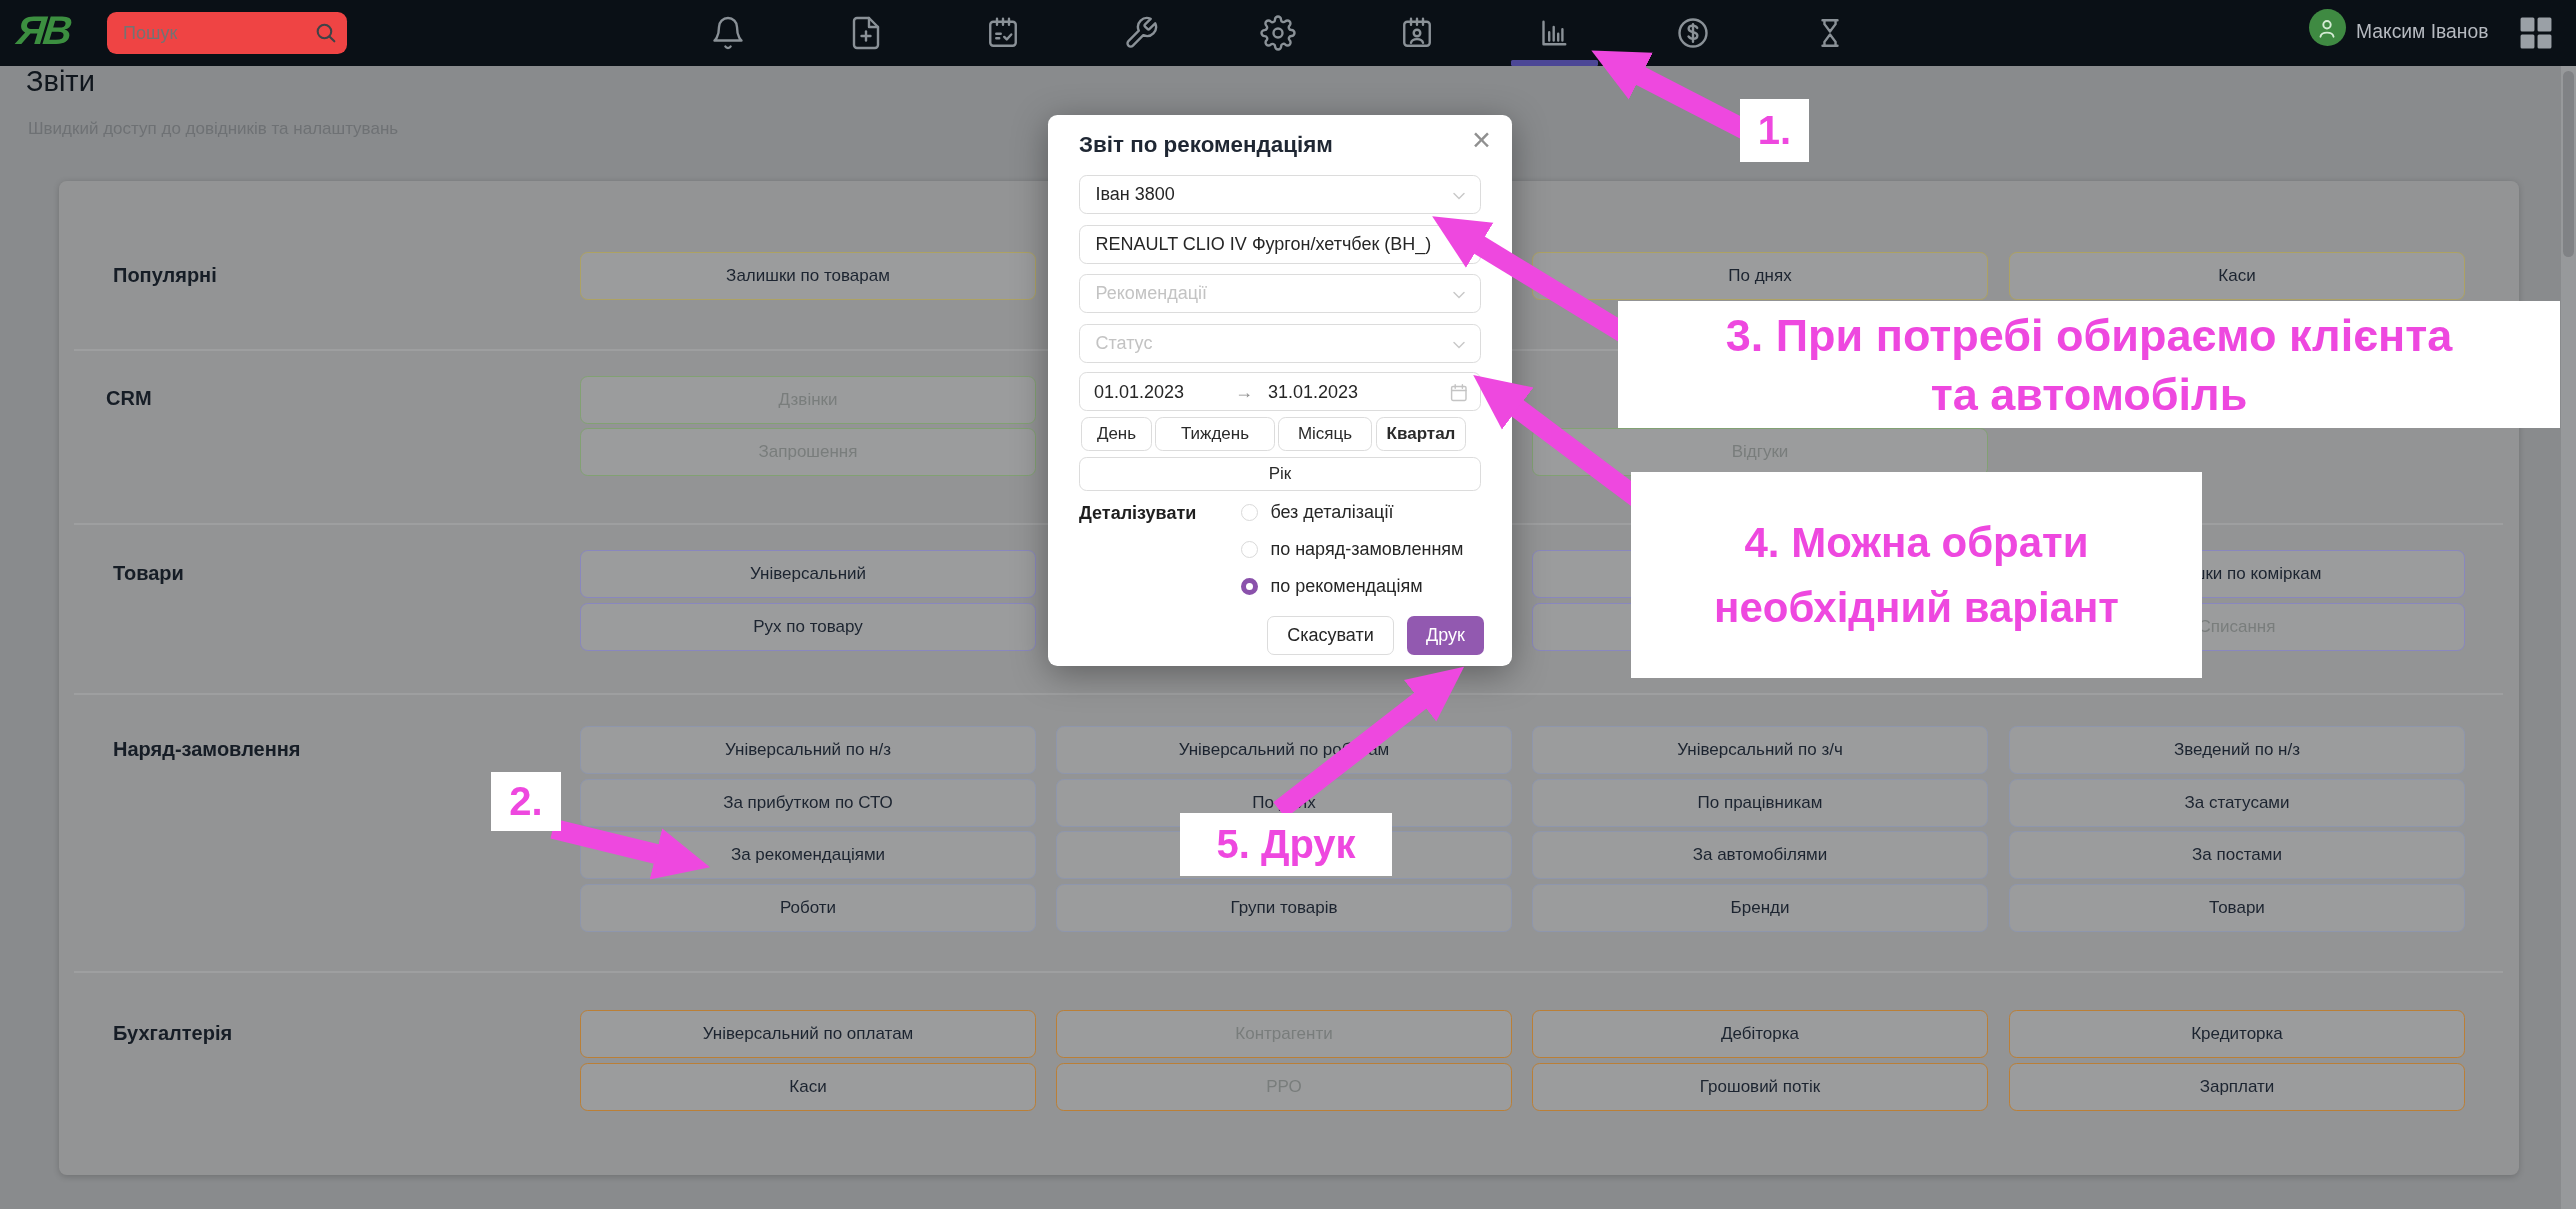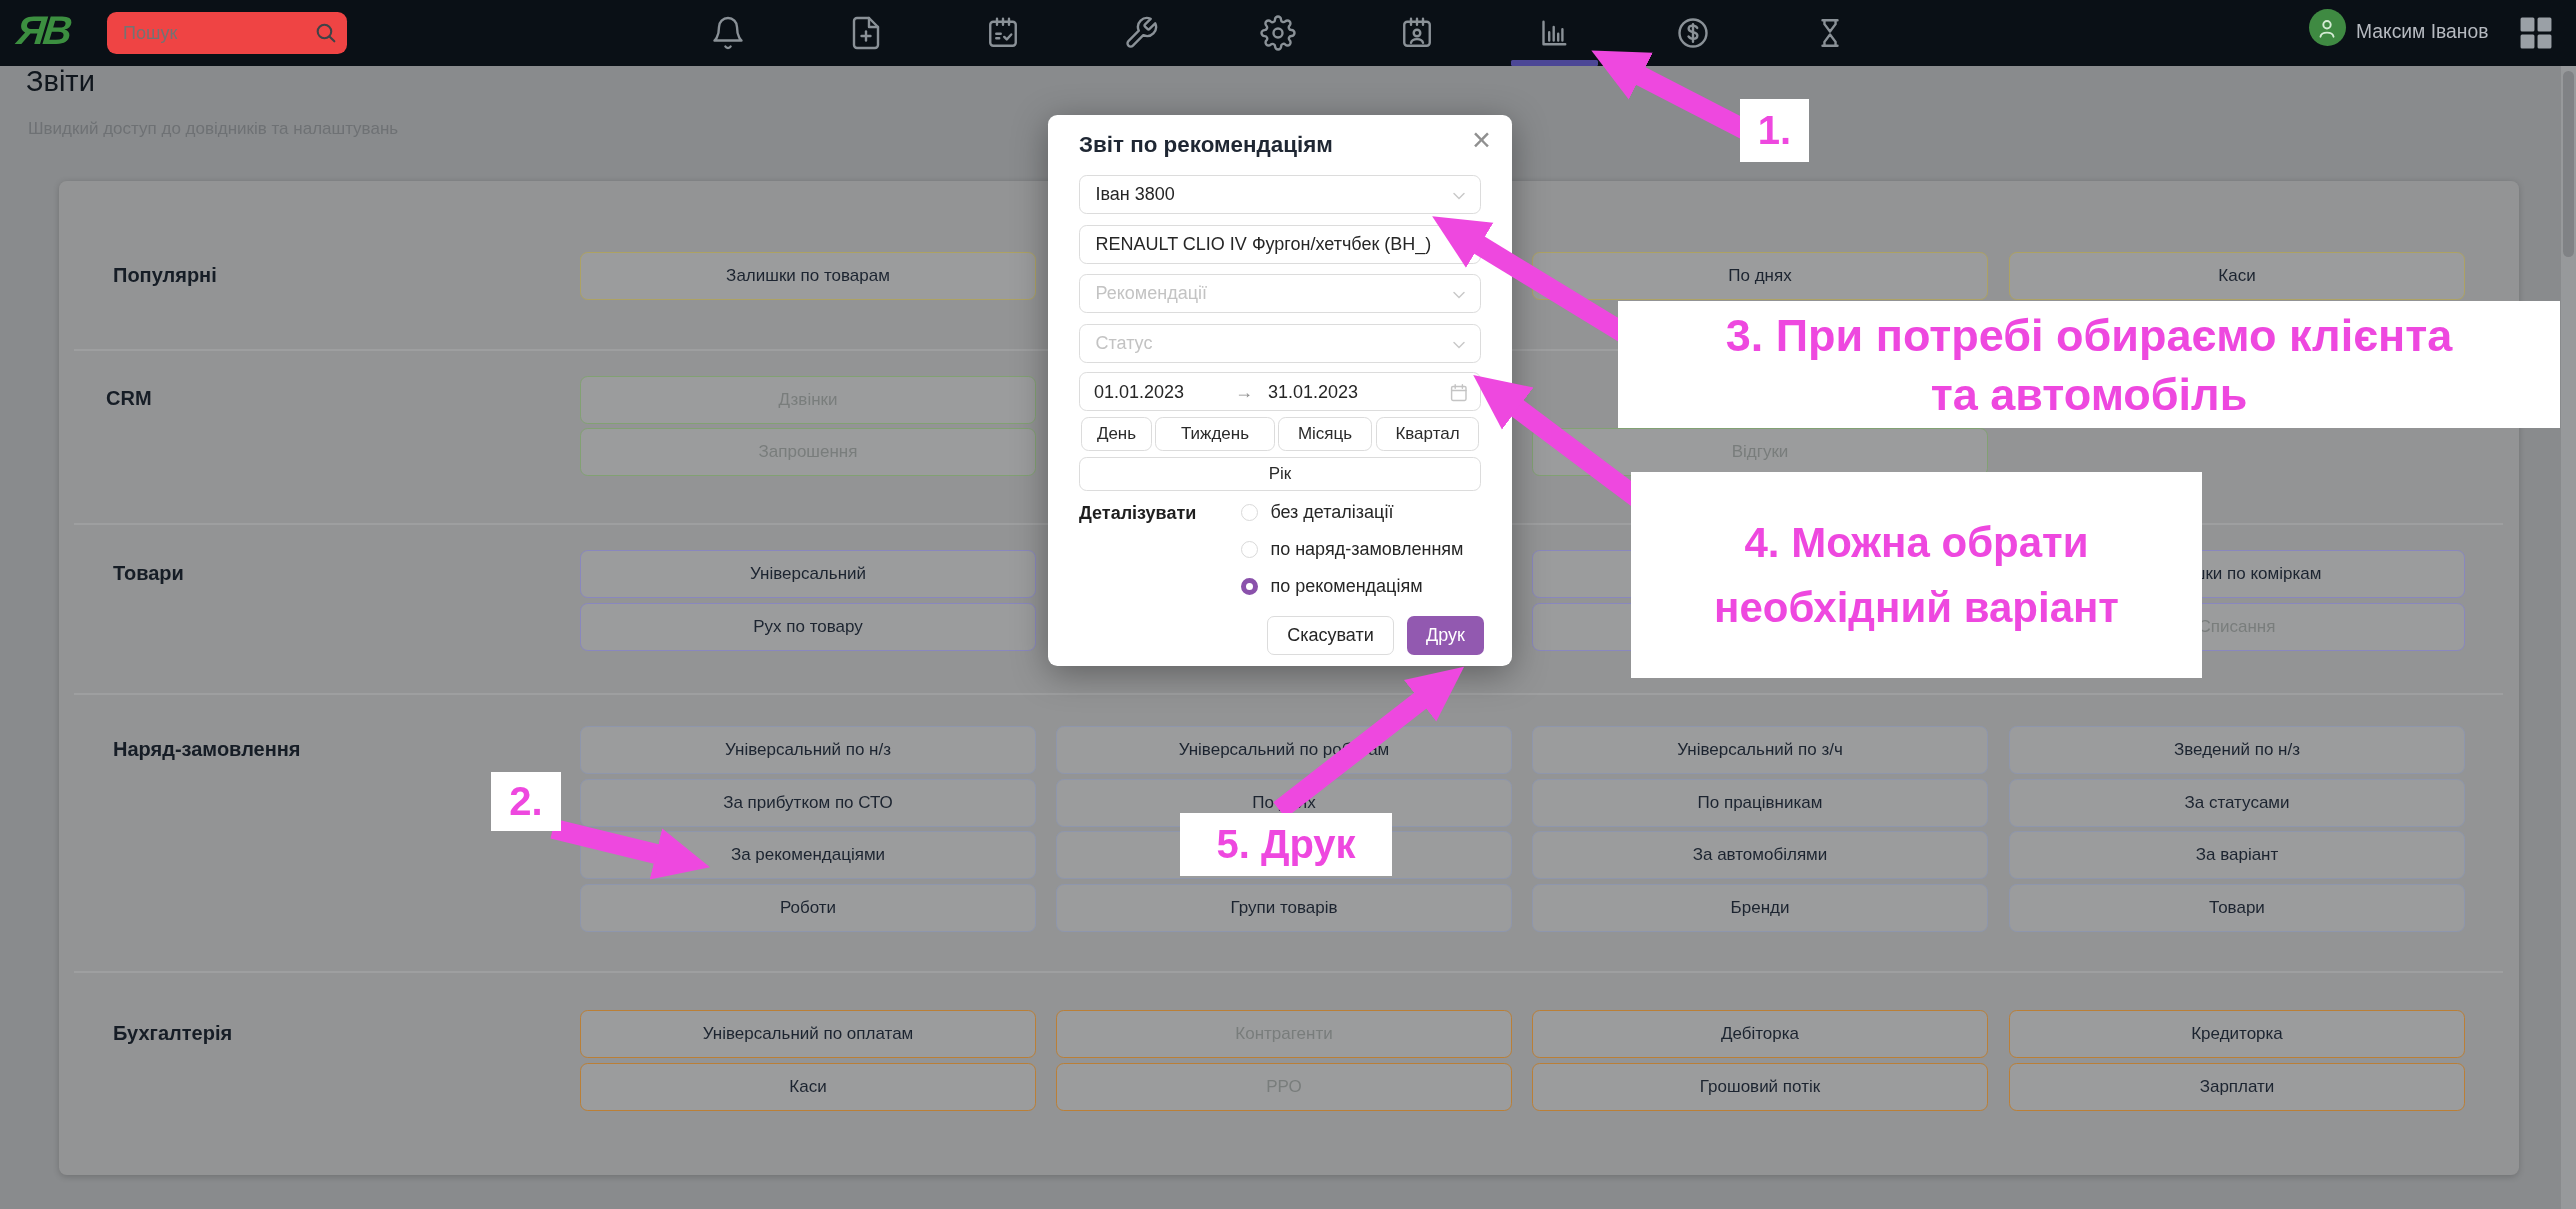--- a/index.html
+++ b/index.html
@@ -174,21 +174,21 @@
       <div class="btn" style="left: 1056px; top: 726px; width: 456px; border-color: rgb(142, 150, 172);">Універсальний по роботам</div>
       <div class="btn" style="left: 1532px; top: 726px; width: 456px; border-color: rgb(142, 150, 172);">Універсальний по з/ч</div>
       <div class="btn" style="left: 2009px; top: 726px; width: 456px; border-color: rgb(142, 150, 172);">Зведений по н/з</div>
       <div class="btn" style="left: 580px; top: 779px; width: 456px; border-color: rgb(142, 150, 172);">За прибутком по СТО</div>
       <div class="btn" style="left: 1056px; top: 779px; width: 456px; border-color: rgb(142, 150, 172);">По днях</div>
       <div class="btn" style="left: 1532px; top: 779px; width: 456px; border-color: rgb(142, 150, 172);">По працівникам</div>
       <div class="btn" style="left: 2009px; top: 779px; width: 456px; border-color: rgb(142, 150, 172);">За статусами</div>
       <div class="btn" style="left: 580px; top: 831px; width: 456px; border-color: rgb(142, 150, 172);">За рекомендаціями</div>
       <div class="btn" style="left: 1056px; top: 831px; width: 456px; border-color: rgb(142, 150, 172);"></div>
       <div class="btn" style="left: 1532px; top: 831px; width: 456px; border-color: rgb(142, 150, 172);">За автомобілями</div>
-      <div class="btn" style="left: 2009px; top: 831px; width: 456px; border-color: rgb(142, 150, 172);">За варіант</div>
+      <div class="btn" style="left: 2009px; top: 831px; width: 456px; border-color: rgb(142, 150, 172);">За постами</div>
       <div class="btn" style="left: 580px; top: 884px; width: 456px; border-color: rgb(142, 150, 172);">Роботи</div>
       <div class="btn" style="left: 1056px; top: 884px; width: 456px; border-color: rgb(142, 150, 172);">Групи товарів</div>
       <div class="btn" style="left: 1532px; top: 884px; width: 456px; border-color: rgb(142, 150, 172);">Бренди</div>
       <div class="btn" style="left: 2009px; top: 884px; width: 456px; border-color: rgb(142, 150, 172);">Товари</div>
       <div class="section-label" style="left: 113px; top: 1022px;">Бухгалтерія</div>
       <div class="btn" style="left: 580px; top: 1010px; width: 456px; border-color: rgb(186, 127, 55);">Універсальний по оплатам</div>
       <div class="btn disabled" style="left: 1056px; top: 1010px; width: 456px; border-color: rgb(186, 127, 55);">Контрагенти</div>
       <div class="btn" style="left: 1532px; top: 1010px; width: 456px; border-color: rgb(186, 127, 55);">Дебіторка</div>
       <div class="btn" style="left: 2009px; top: 1010px; width: 456px; border-color: rgb(186, 127, 55);">Кредиторка</div>
       <div class="btn" style="left: 580px; top: 1063px; width: 456px; border-color: rgb(186, 127, 55);">Каси</div>
@@ -239,21 +239,21 @@
       <span class="chev" style="top:8.5px"><svg viewBox="0 0 24 24" width="21.6" height="21.6" fill="none" stroke="#c4c4c4" stroke-width="1.6" stroke-linecap="round">
             <rect x="4" y="5" width="16" height="15.5" rx="1.5"></rect>
             <path d="M8 3v4M16 3v4M4 9.5h16"></path>
           </svg></span>
     </div>
 
     <div id="periods-row">
         <div class="pbtn" style="left: 33px; top: 302px; width: 71px;">День</div>
         <div class="pbtn" style="left: 107px; top: 302px; width: 120px;">Тиждень</div>
         <div class="pbtn" style="left: 230px; top: 302px; width: 94px;">Місяць</div>
-        <div class="pbtn" style="left: 328px; top: 302px; width: 103px;">Квартал</div>
+        <div class="pbtn" style="left: 328px; top: 302px; width: 90px; font-weight: bold;">Квартал</div>
       </div>
     <div class="pbtn" style="left:31px;top:342px;width:402px">Рік</div>
 
     <div id="detail-label">Деталізувати</div>
     <div id="radios-root">
         <div class="radio-row" style="top: 386px;">
           <div class="radio"></div>
           <div class="radio-label">без деталізації</div>
         </div>
         <div class="radio-row" style="top: 423px;">

